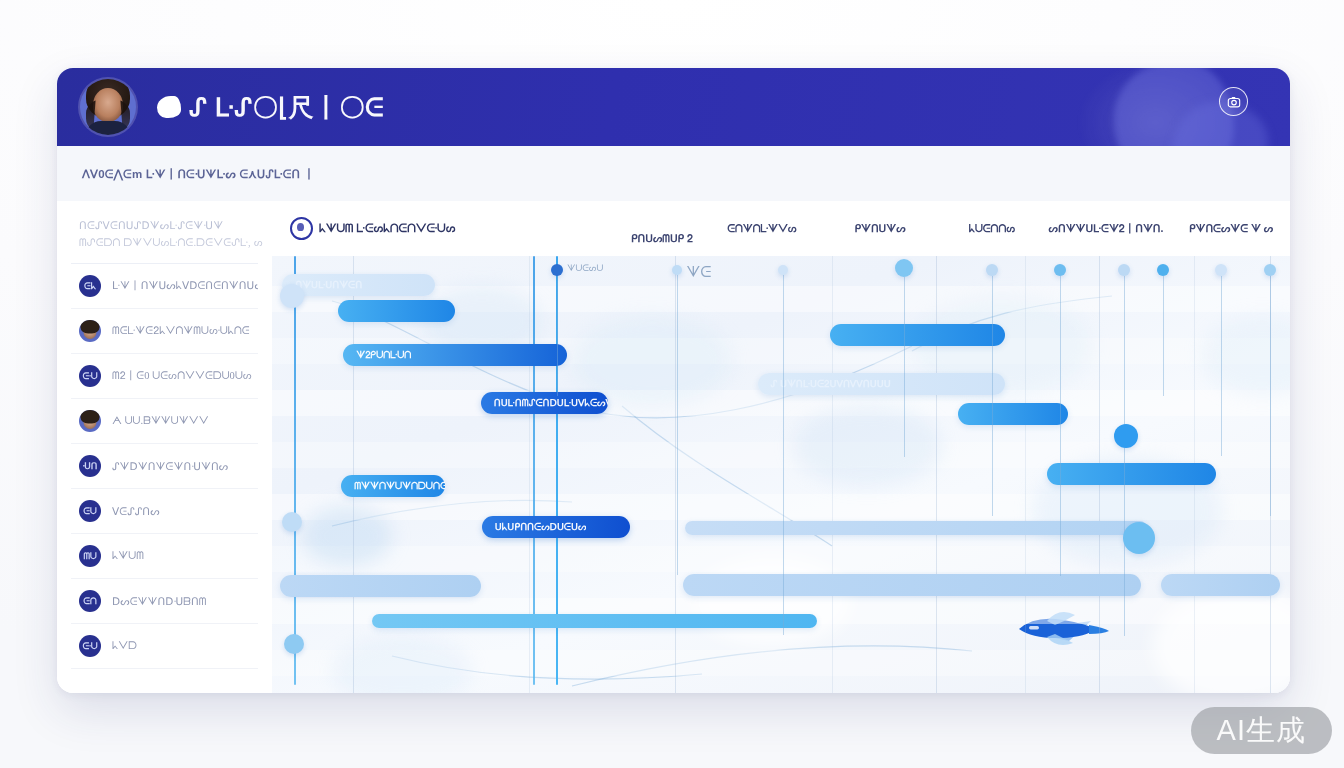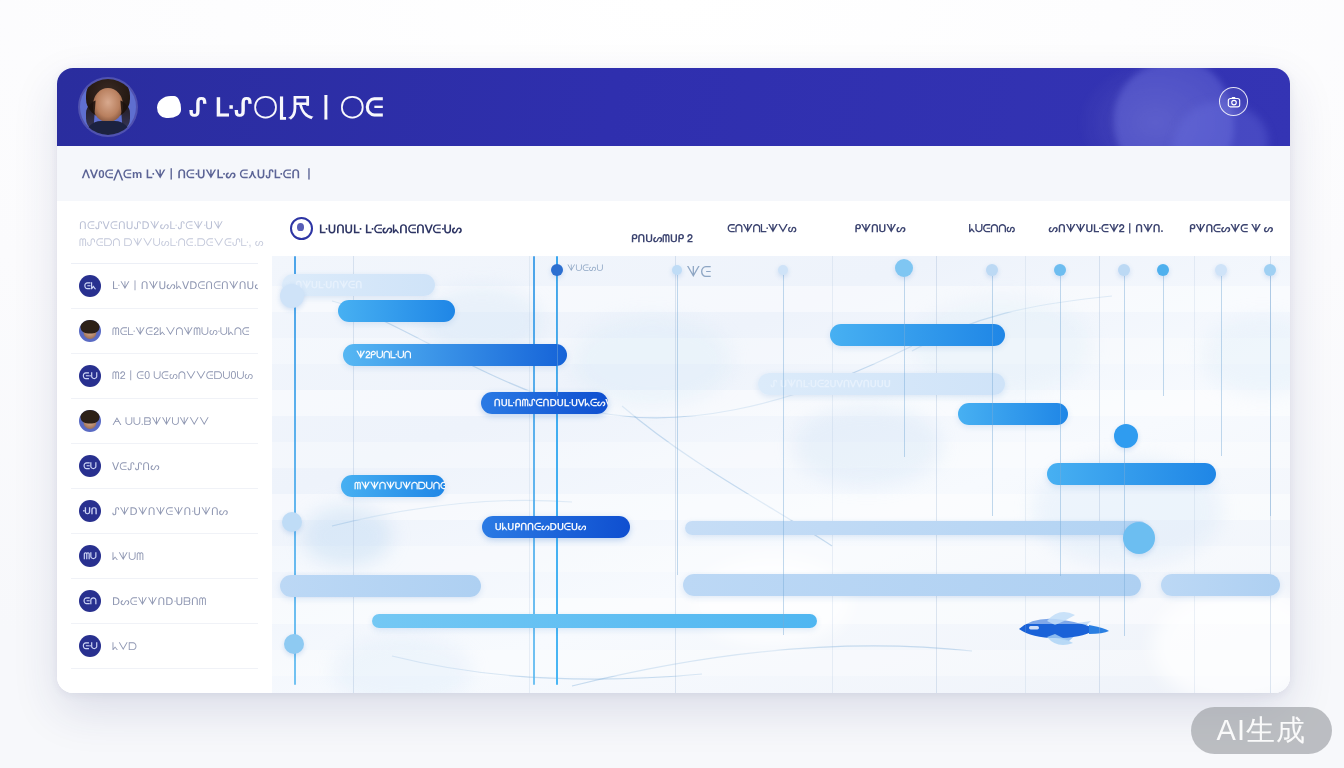--- a/index.html
+++ b/index.html
@@ -89,21 +89,21 @@
     font-size:11.5px;color:#3b4580;font-weight:600;letter-spacing:.2px;
     filter:blur(.5px);opacity:.82;white-space:nowrap;
   }
 
   
   .app-body{position:absolute;left:0;top:133px;right:0;bottom:0;display:flex;}
 
   
   .sidebar{
     width:215px;flex:0 0 215px;background:#ffffff;
-    padding:16px 0 0 0;position:relative;
+    padding:16px 0 0 0;position:relative;font-family:Liberation Serif, serif;
   }
   .side-head{padding:0 22px 12px 22px;}
   .side-head-l1,.side-head-l2{
     font-size:10.5px;color:#b9bfd4;letter-spacing:.2px;line-height:17px;
     filter:blur(.55px);white-space:nowrap;
   }
   .side-head-l2{color:#c3c8da;}
   .side-list{padding:0 14px;}
   .side-item{
     display:flex;align-items:center;gap:11px;
@@ -244,47 +244,47 @@
           </div>
           <div class="side-item">
             <div class="side-ico">ᕮᑗ</div>
             <span class="side-label">ᗰᒿ⼁ᕮ0 ᑌᕮᔕᑎᐯᐯᕮᗞᑌ0ᑌᔕ</span>
           </div>
           <div class="side-item">
             <div class="side-ico photo"></div>
             <span class="side-label">ᗅ ᑌᑌ.ᗷᗐᗐᑌᗐᐯᐯ</span>
           </div>
           <div class="side-item">
+            <div class="side-ico">ᑗᑎ</div>
+            <span class="side-label">ᔑᗐᗞᗐᑎᗐᕮᗐᑎᑗᗐᑎᔕ</span>
+          </div>
+          <div class="side-item">
             <div class="side-ico">ᕮᑌ</div>
             <span class="side-label">ᐯᕮᔑᔑᑎᔕ</span>
           </div>
           <div class="side-item">
-            <div class="side-ico">ᑗᑎ</div>
-            <span class="side-label">ᔑᗐᗞᗐᑎᗐᕮᗐᑎᑗᗐᑎᔕ</span>
-          </div>
-          <div class="side-item">
             <div class="side-ico">ᗰᑌ</div>
             <span class="side-label">ᖾᗐᑌᗰ</span>
           </div>
           <div class="side-item">
             <div class="side-ico">ᕮᑎ</div>
             <span class="side-label">ᗞᔕᕮᗐᗐᑎᗞᑗᗷᑎᗰ</span>
           </div>
           <div class="side-item">
             <div class="side-ico">ᕮᑗ</div>
             <span class="side-label">ᖾᐯᗞ</span>
           </div>
         </div>
     </div>
 
     <div class="chart-panel">
 
       <div class="chart-toolbar">
         <div class="tb-logo"></div>
-        <div class="tb-title">ᒷᑌᑎᑌᒷ ᒷᕮᔕᖾᑎᕮᑎᐯᕮᑗᔕ</div>
+        <div class="tb-title">ᖾᗐᑌᗰ ᒷᕮᔕᖾᑎᕮᑎᐯᕮᑗᔕ</div>
         <div class="tb-tabs" id="tb-tabs">
             <div class="tb-tab" style="width: 92px; margin-top: 20px;">ᑭᑎᑌᔕᗰᑌᑭ ᒿ</div>
             <div class="tb-tab" style="width: 108px;">ᕮᑎᗐᑎᒷᗐᐯᔕ</div>
             <div class="tb-tab" style="width: 128px;">ᑭᗐᑎᑌᗐᔕ</div>
             <div class="tb-tab" style="width: 96px;">ᖾᑌᕮᑎᑎᔕ</div>
             <div class="tb-tab" style="width: 132px;">ᔕᑎᗐᗐᑌᒷᕮᗐᒿ⼁ᑎᗐᑎ.</div>
             <div class="tb-tab" style="width: 118px;">ᑭᗐᑎᕮᔕᗐᕮ ᗐ ᔕ</div>
           </div>
       </div>
 

